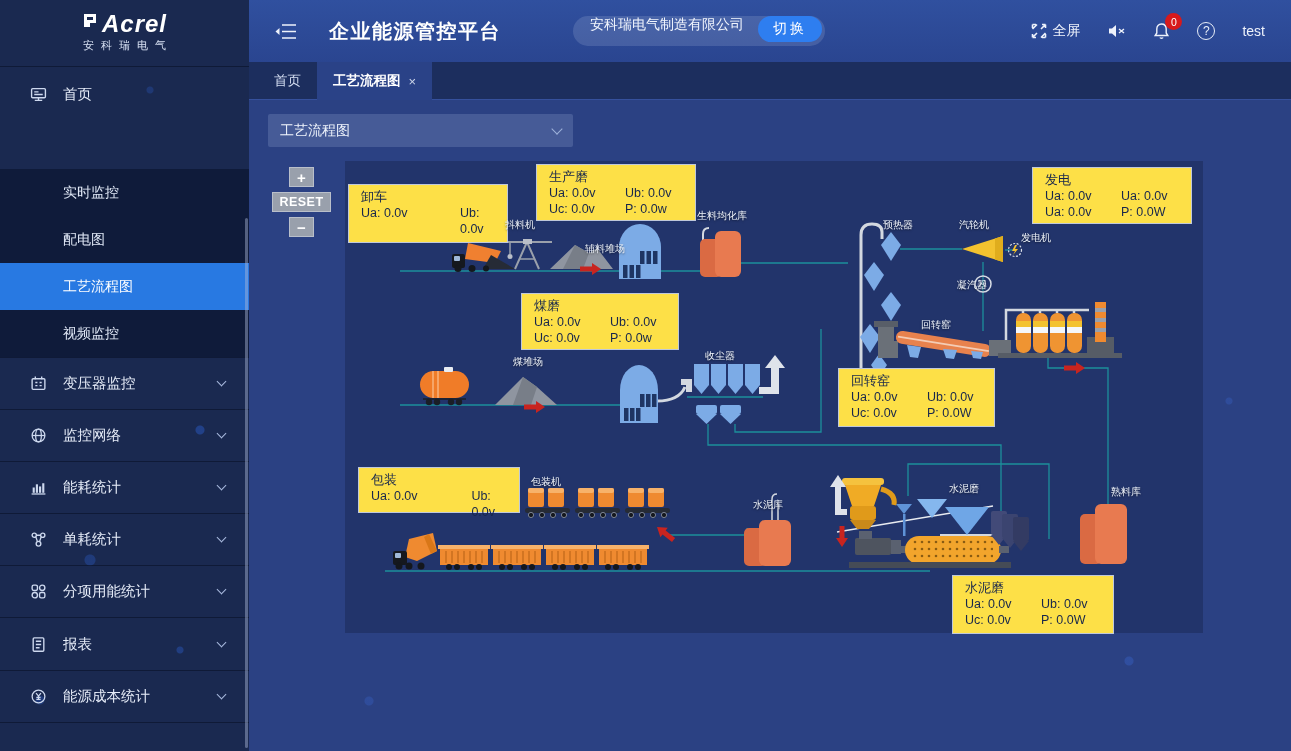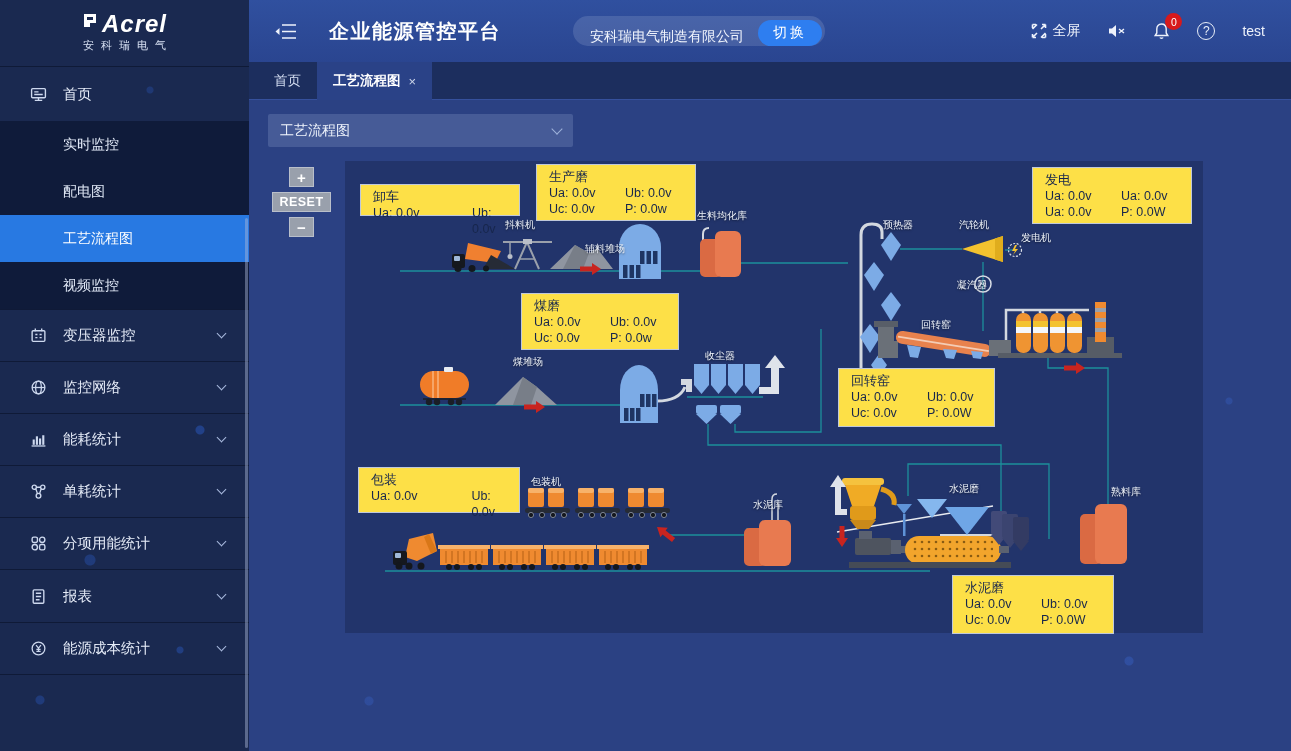--- a/index.html
+++ b/index.html
@@ -22,33 +22,33 @@
   .logo-text { color:#fff; font-size:24px; font-weight:bold; font-style:italic; letter-spacing:1px; line-height:22px;}
   .logo-sub { color:#d7e0f2; font-size:11px; letter-spacing:7px; margin-top:3px; padding-left:7px;}
   .menu-item { height:55px; display:flex; align-items:center; padding-left:30px; gap:16px;
     color:#e6ecf8; font-size:14.5px; border-top:1px solid rgba(7,14,34,.55); cursor:pointer; }
   .menu-item .micon { width:17px; height:17px; flex:0 0 17px; display:flex; }
   .menu-item.expanded { background:rgba(255,255,255,.03); }
   .chev { width:7px; height:7px; border-right:1.6px solid #a9bade; border-bottom:1.6px solid #a9bade;
     margin-left:auto; margin-right:24px; }
   .chev.down { transform:rotate(45deg); margin-top:-4px; }
   .chev.up { transform:rotate(-135deg); margin-top:4px; }
-  .submenu { background:#0f1b3a; }
+  .submenu { background:#0f1b3a;margin-top:48px; }
   .submenu-item { height:47px; display:flex; align-items:center; padding-left:63px; font-size:14px; color:#e0e8f6; cursor:pointer;}
   .submenu-item.active { background:#2879e2; color:#fff; }
   .side-scroll { position:absolute; right:1px; top:218px; width:3px; height:530px;
     background:rgba(170,185,215,.45); border-radius:2px; }
 
   
   .topbar { position:absolute; left:249px; top:0; right:0; height:62px;
     background:linear-gradient(180deg,#30509f,#2a4590); display:flex; align-items:center; }
   .fold { margin-left:26px; display:flex; cursor:pointer;}
   .apptitle { margin-left:32px; color:#fff; font-size:20px; font-weight:bold; letter-spacing:1.5px; }
   .company-pill { margin-left:72px; height:30px; background:rgba(200,214,240,.17); border-radius:16px;
-    display:flex; align-items:flex-end; padding:0 3px 0 17px; }
+    display:flex; align-items:flex-start; padding:0 3px 0 17px; }
   .company-name { color:#f1f5fd; font-size:14px; }
   .switch-btn { margin-left:14px; height:26px; background:#2e7ef0; border:none; border-radius:13px;
     color:#fff; font-size:14px; padding:0 15px; letter-spacing:3px; cursor:pointer;
     font-family:"Liberation Sans","DejaVu Sans",sans-serif;}
   .top-right { margin-left:auto; margin-right:26px; display:flex; align-items:center; gap:27px; color:#eef2fb; font-size:14px;}
   .tr-item { display:flex; align-items:center; gap:5px; cursor:pointer; }
   .bell-wrap { position:relative; }
   .badge { position:absolute; top:-9px; right:-12px; min-width:17px; height:17px; background:#d7191c;
     border-radius:50%; color:#fff; font-size:10.5px; display:flex; align-items:center; justify-content:center; }
   .help-circle { width:18px; height:18px; border:1.4px solid #e8eef8; border-radius:50%;
@@ -600,21 +600,21 @@
 
         <g fill="#c8241f">
           <path d="M0,0 L-9,-6 L-9,-2.5 L-21,-2.5 L-21,2.5 L-9,2.5 L-9,6 Z" transform="translate(256,108)"></path>
           <path d="M0,0 L-9,-6 L-9,-2.5 L-21,-2.5 L-21,2.5 L-9,2.5 L-9,6 Z" transform="translate(200,246)"></path>
           <path d="M0,0 L-9,-6 L-9,-2.5 L-21,-2.5 L-21,2.5 L-9,2.5 L-9,6 Z" transform="translate(740,207)"></path>
           <path d="M0,0 L-9,-6 L-9,-2.5 L-21,-2.5 L-21,2.5 L-9,2.5 L-9,6 Z" transform="translate(312,366) rotate(218)"></path>
           <path d="M0,0 L-9,-6 L-9,-2.5 L-21,-2.5 L-21,2.5 L-9,2.5 L-9,6 Z" transform="translate(497,386) rotate(90)"></path>
         </g>
       </svg>
 
-      <div class="dbox wide" style="left:15px;top:23px;width:160px;height:32px">
+      <div class="dbox wide" style="left:3px;top:23px;width:160px;height:59px">
         <div class="dbox-title">卸车</div>
         <div class="dbox-row">
             <span>Ua: 0.0v</span>
             <span>Ub: 0.0v</span>
           </div>
       </div>
 
       <div class="dbox" style="left:191px;top:3px;width:160px;height:57px">
         <div class="dbox-title">生产磨</div>
         <div class="dbox-row">

